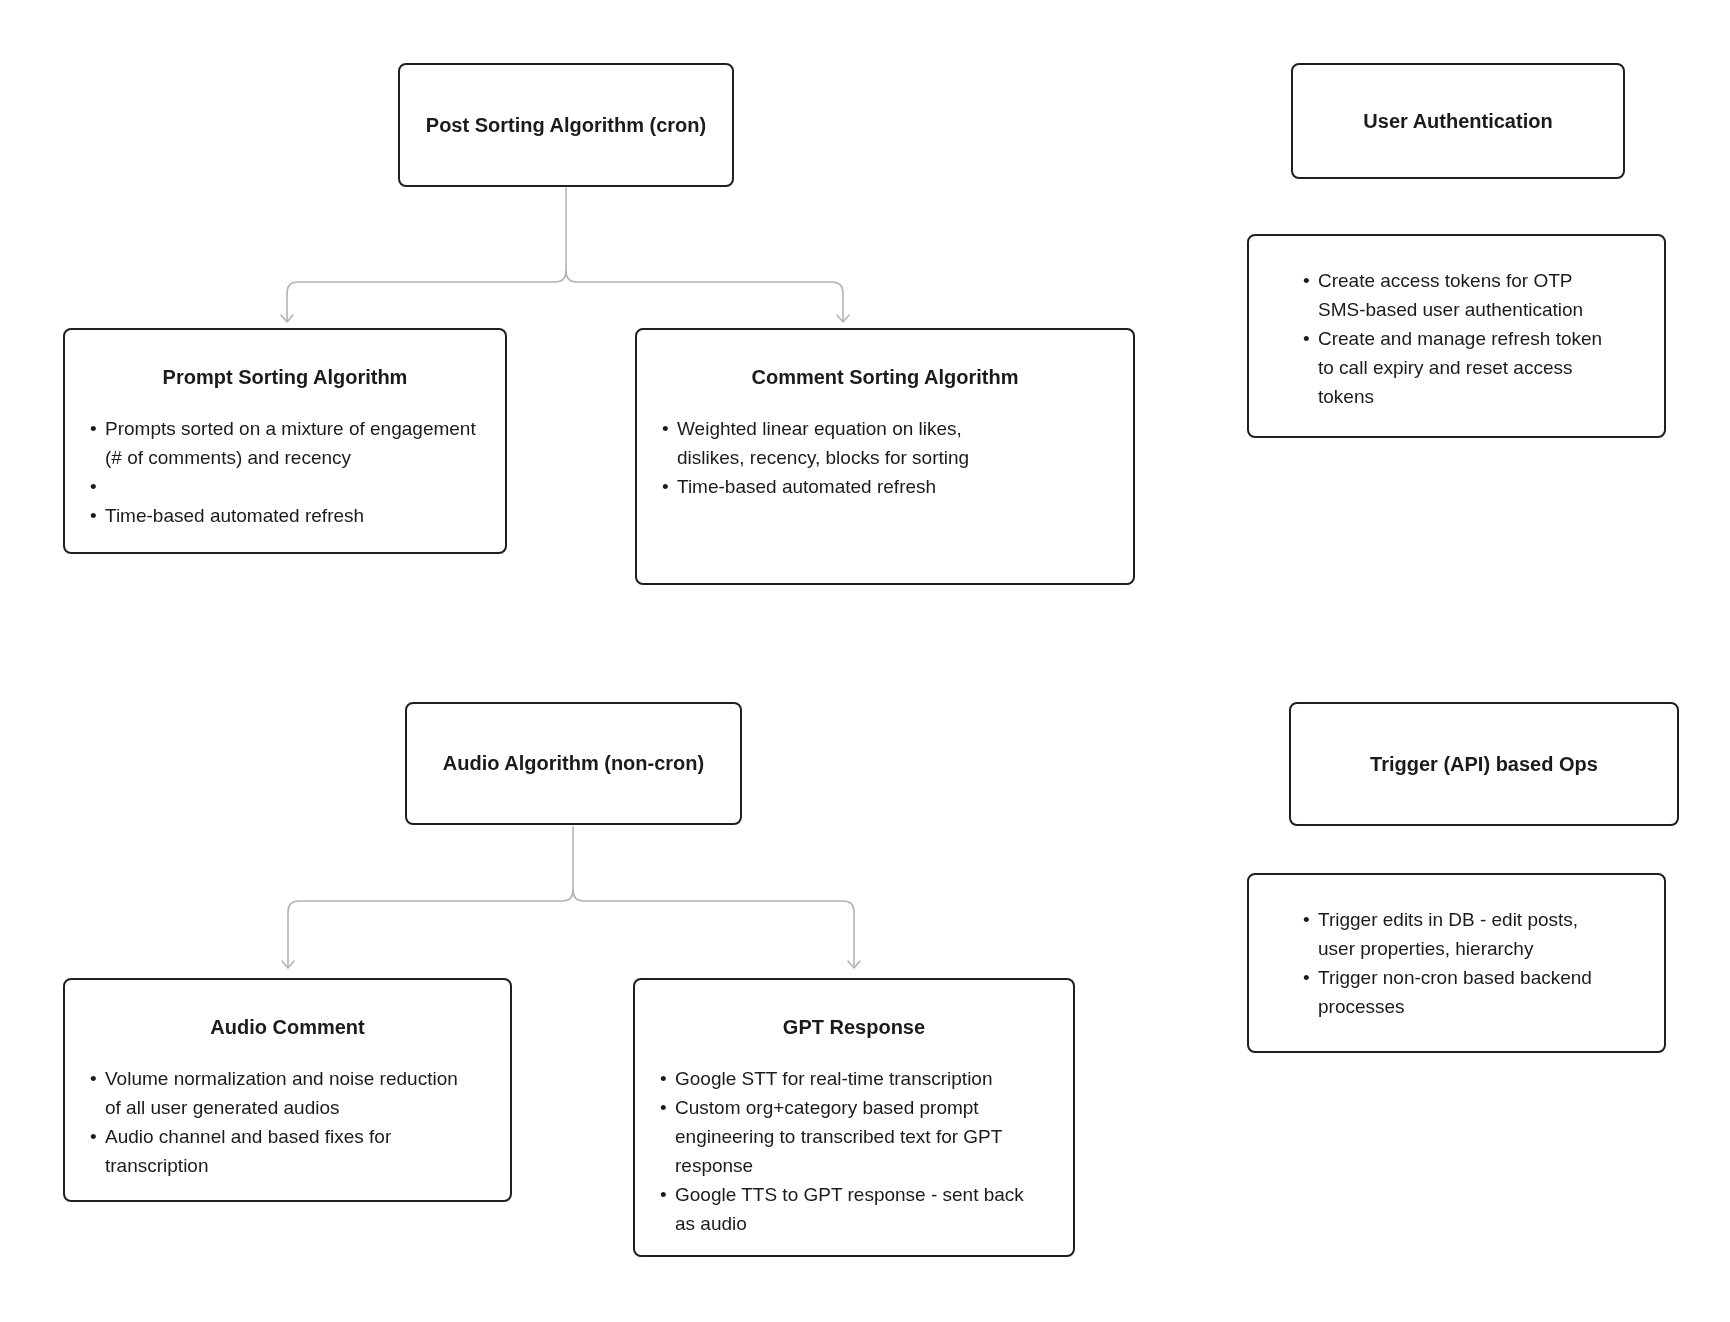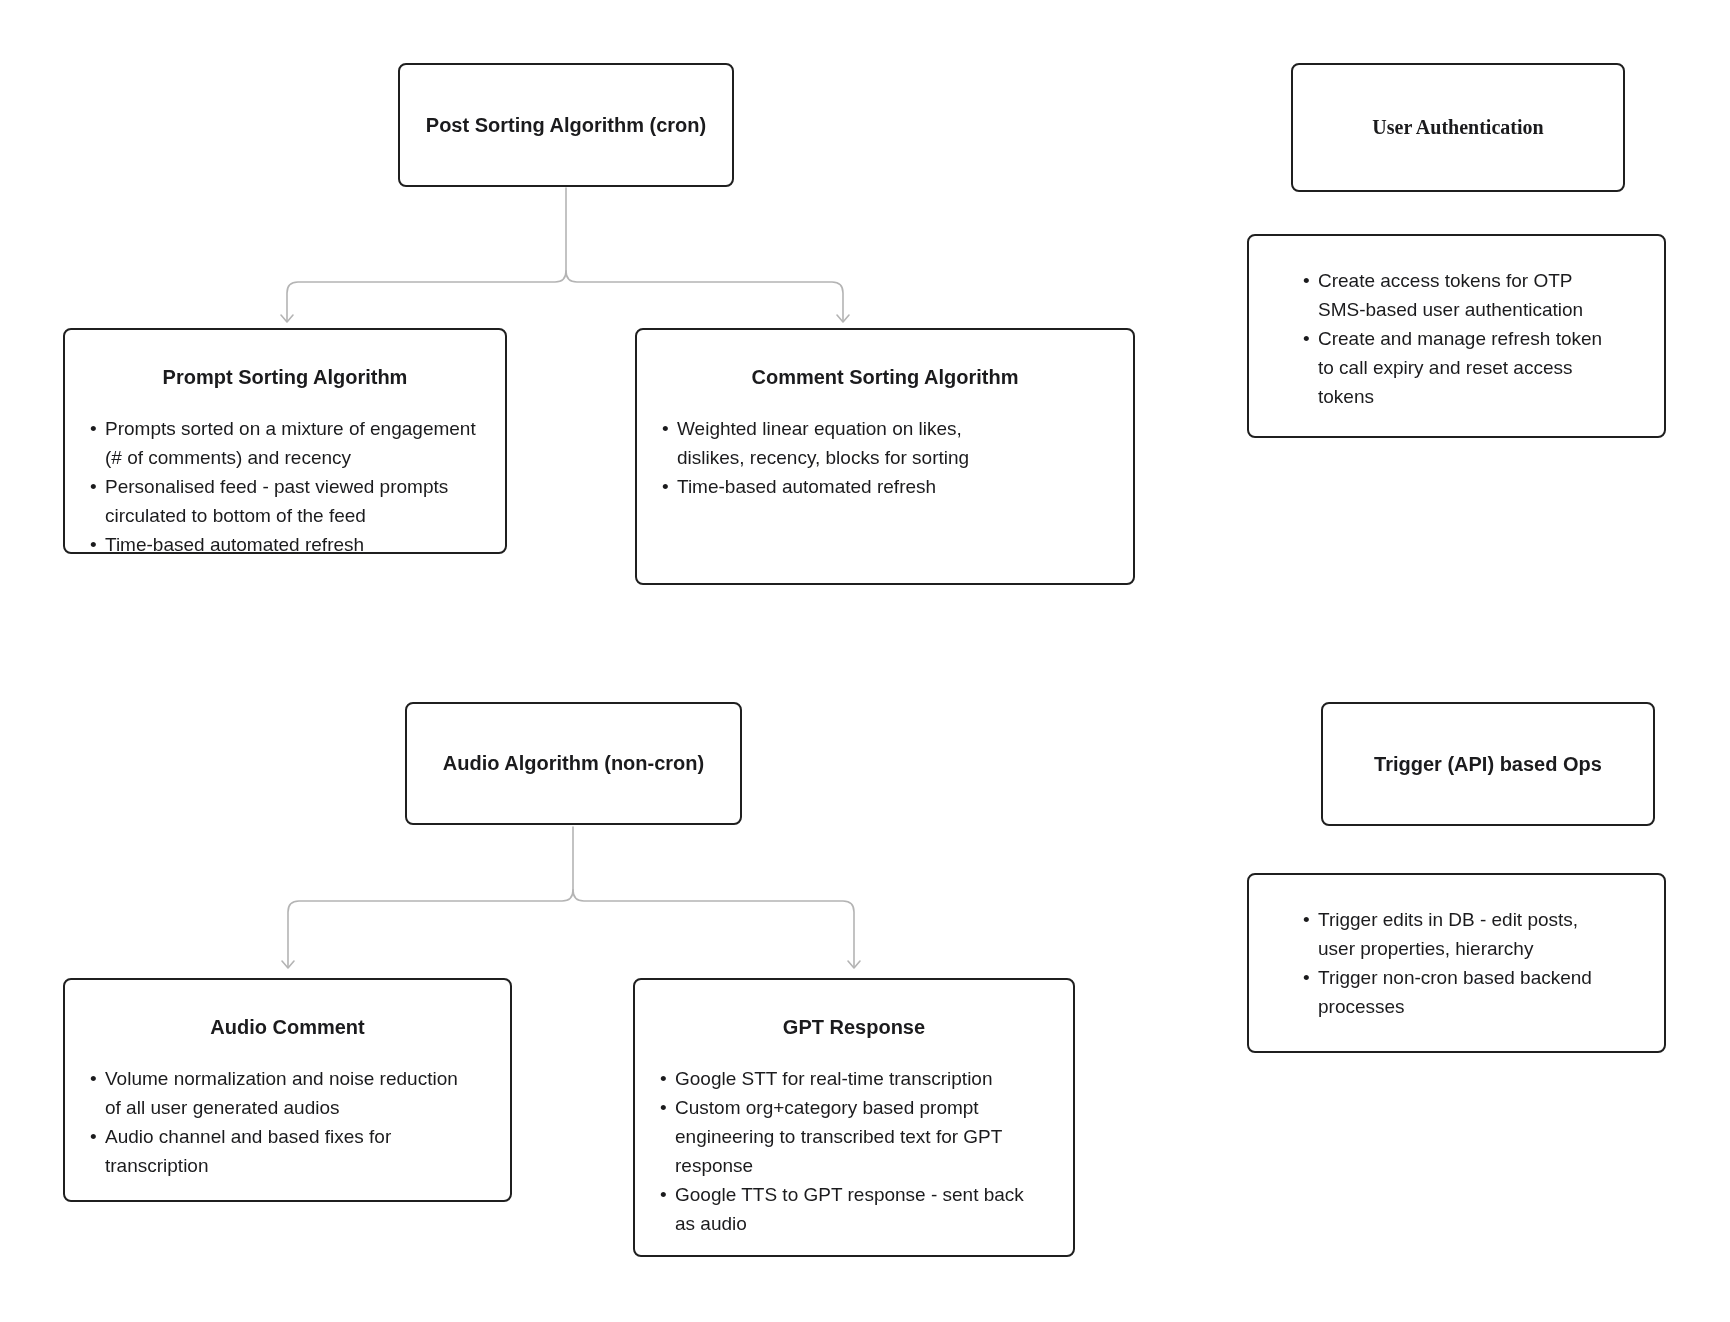--- a/index.html
+++ b/index.html
@@ -77,22 +77,20 @@
   <div class="box child-box" style="left:63px;top:328px;width:444px;height:226px;">
     <div class="box-title">Prompt Sorting Algorithm</div>
     <div class="bullets bullets-left">
       <div class="bullet">
         <span class="dot">•</span>
         <span class="text">Prompts sorted on a mixture of engagement
 (# of comments) and recency</span>
       </div>
       <div class="bullet">
         <span class="dot">•</span>
-        <span class="text">Personalised feed - past viewed prompts
-circulated to bottom of the feed</span>
       </div>
       <div class="bullet">
         <span class="dot">•</span>
         <span class="text">Time-based automated refresh</span>
       </div>
     </div>
   </div>
 
   <div class="box child-box" style="left:635px;top:328px;width:500px;height:257px;">
     <div class="box-title">Comment Sorting Algorithm</div>
@@ -102,21 +100,21 @@
         <span class="text">Weighted linear equation on likes,
 dislikes, recency, blocks for sorting</span>
       </div>
       <div class="bullet">
         <span class="dot">•</span>
         <span class="text">Time-based automated refresh</span>
       </div>
     </div>
   </div>
 
-  <div class="box header-box" style="left:1291px;top:63px;width:334px;height:129px;font-family:Liberation Serif, serif;">
+  <div class="box header-box" style="left:1291px;top:63px;width:334px;height:116px;">
     <div class="box-title">User Authentication</div>
   </div>
 
   <div class="box notes-box" style="left:1247px;top:234px;width:419px;height:204px;">
     <div class="bullets bullets-right">
       <div class="bullet">
         <span class="dot">•</span>
         <span class="text">Create access tokens for OTP
 SMS-based user authentication</span>
       </div>
@@ -163,21 +161,21 @@
 response</span>
       </div>
       <div class="bullet">
         <span class="dot">•</span>
         <span class="text">Google TTS to GPT response - sent back
 as audio</span>
       </div>
     </div>
   </div>
 
-  <div class="box header-box" style="left:1289px;top:702px;width:334px;height:124px;margin-left:32px;">
+  <div class="box header-box" style="left:1289px;top:702px;width:390px;height:124px;">
     <div class="box-title">Trigger (API) based Ops</div>
   </div>
 
   <div class="box notes-box" style="left:1247px;top:873px;width:419px;height:180px;">
     <div class="bullets bullets-right">
       <div class="bullet">
         <span class="dot">•</span>
         <span class="text">Trigger edits in DB - edit posts,
 user properties, hierarchy</span>
       </div>

